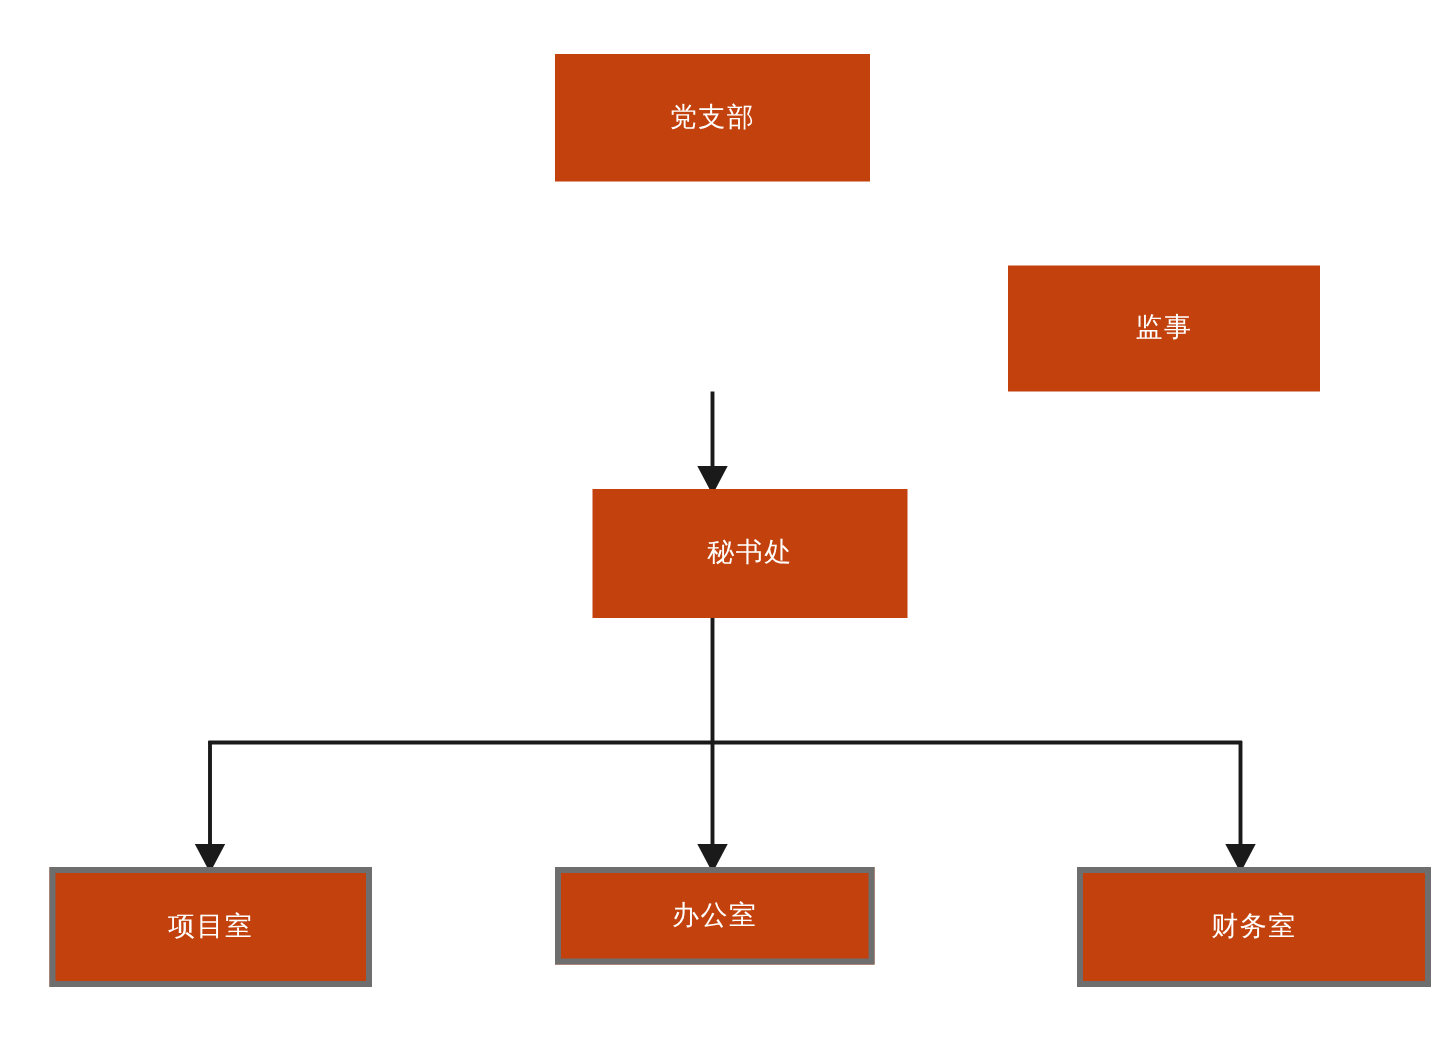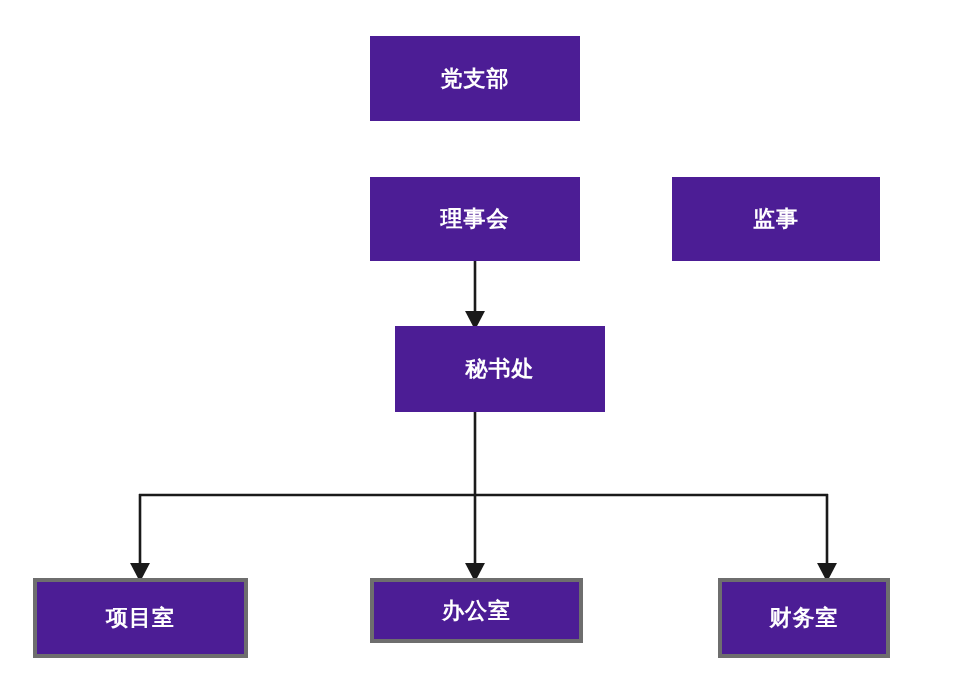--- a/index.html
+++ b/index.html
@@ -25,24 +25,24 @@
     width: 965px;
     height: 693px;
     pointer-events: none;
   }
   .node {
     position: absolute;
     box-sizing: border-box;
     display: flex;
     align-items: center;
     justify-content: center;
-    background: #4c1d95;
+    background: #c2410c;
     color: #ffffff;
-    font-size: 22px;
-    font-weight: bold;
+    font-size: 18px;
+    font-weight: normal;
     letter-spacing: 1px;
     line-height: 1;
     z-index: 2;
   }
   .node.bordered {
     border: 4px solid #6e6e6e;
     align-items: center;
   }
   .node-label {
     display: block;
@@ -71,37 +71,34 @@
 
     <line x1="475" y1="494" x2="475" y2="572" stroke="#1a1a1a" stroke-width="2.6" marker-end="url(#arrowhead)"></line>
 
     <line x1="827" y1="494" x2="827" y2="572" stroke="#1a1a1a" stroke-width="2.6" marker-end="url(#arrowhead)"></line>
   </svg>
 
   <div class="node" style="left:370px; top:36px; width:210px; height:85px;">
     <span class="node-label">党支部</span>
   </div>
 
-  <div class="node" style="left:370px; top:177px; width:210px; height:84px;">
-    <span class="node-label">理事会</span>
-  </div>
 
   <div class="node" style="left:672px; top:177px; width:208px; height:84px;">
     <span class="node-label">监事</span>
   </div>
 
   <div class="node" style="left:370px; top:326px; width:210px; height:86px;margin-left:25px;">
     <span class="node-label">秘书处</span>
   </div>
 
   <div class="node bordered" style="left:33px; top:578px; width:215px; height:80px;">
     <span class="node-label">项目室</span>
   </div>
 
   <div class="node bordered" style="left:370px; top:578px; width:213px; height:65px;">
     <span class="node-label">办公室</span>
   </div>
 
-  <div class="node bordered" style="left:718px; top:578px; width:172px; height:80px;">
+  <div class="node bordered" style="left:718px; top:578px; width:236px; height:80px;">
     <span class="node-label">财务室</span>
   </div>
 
 </div>
 
 </body></html>

